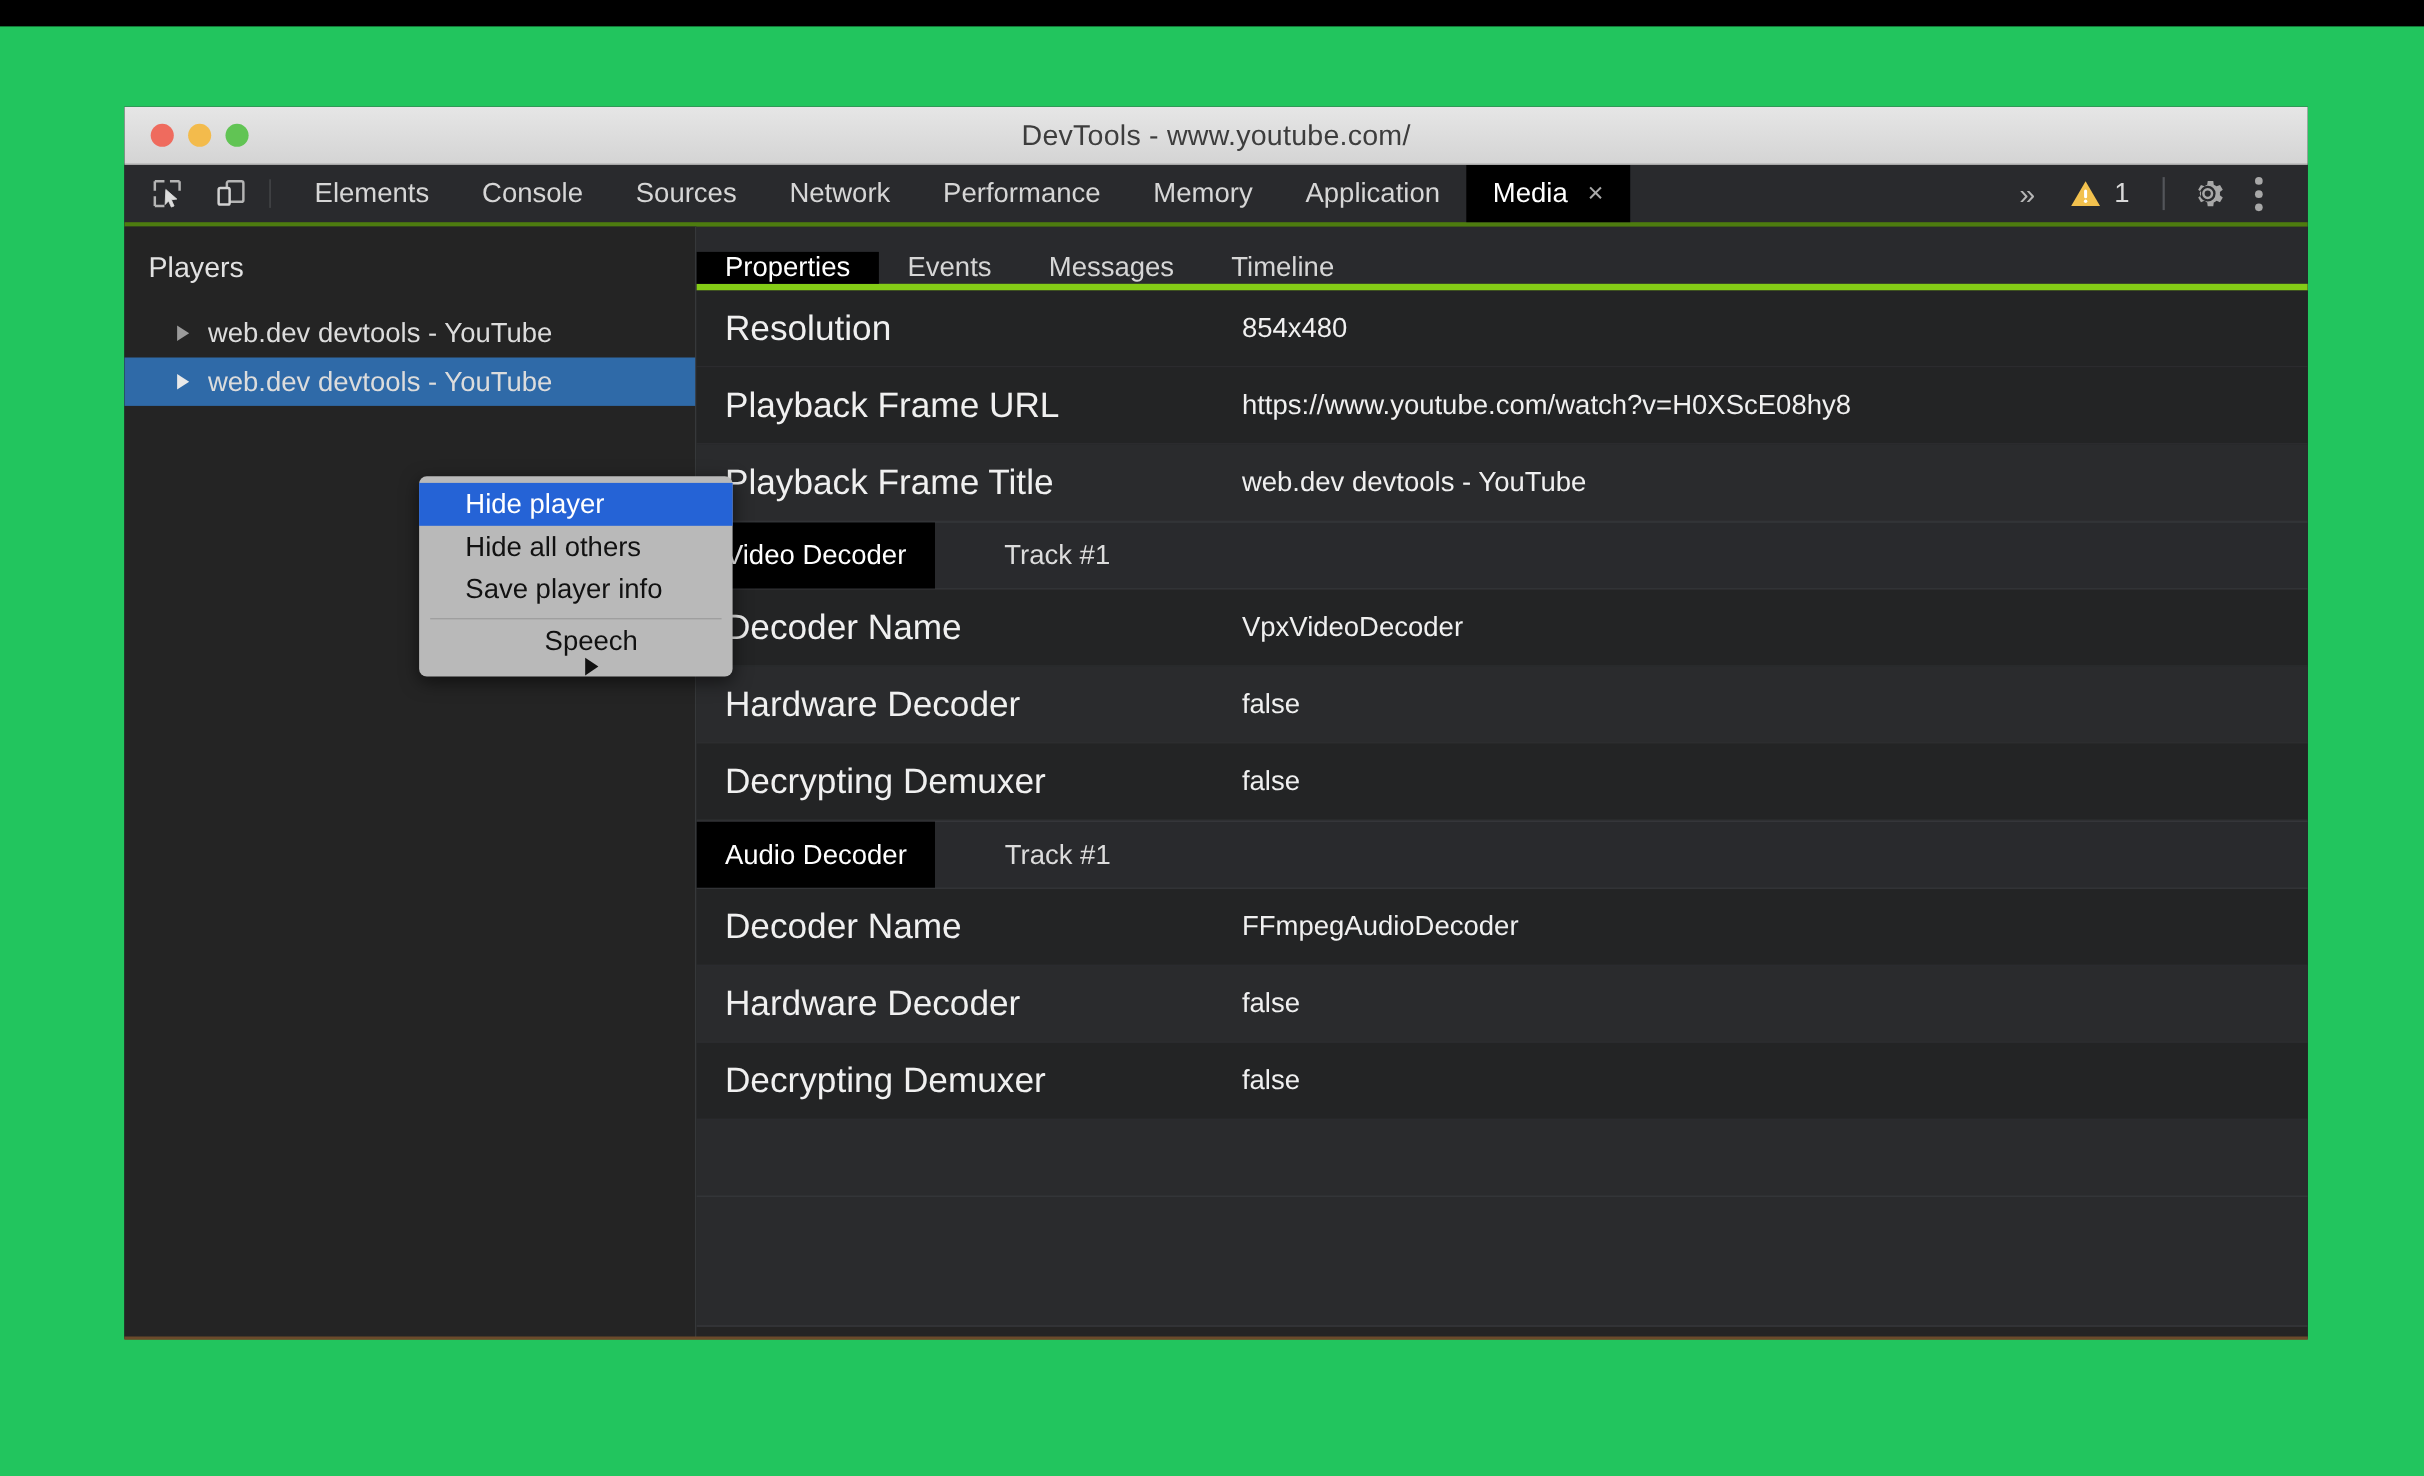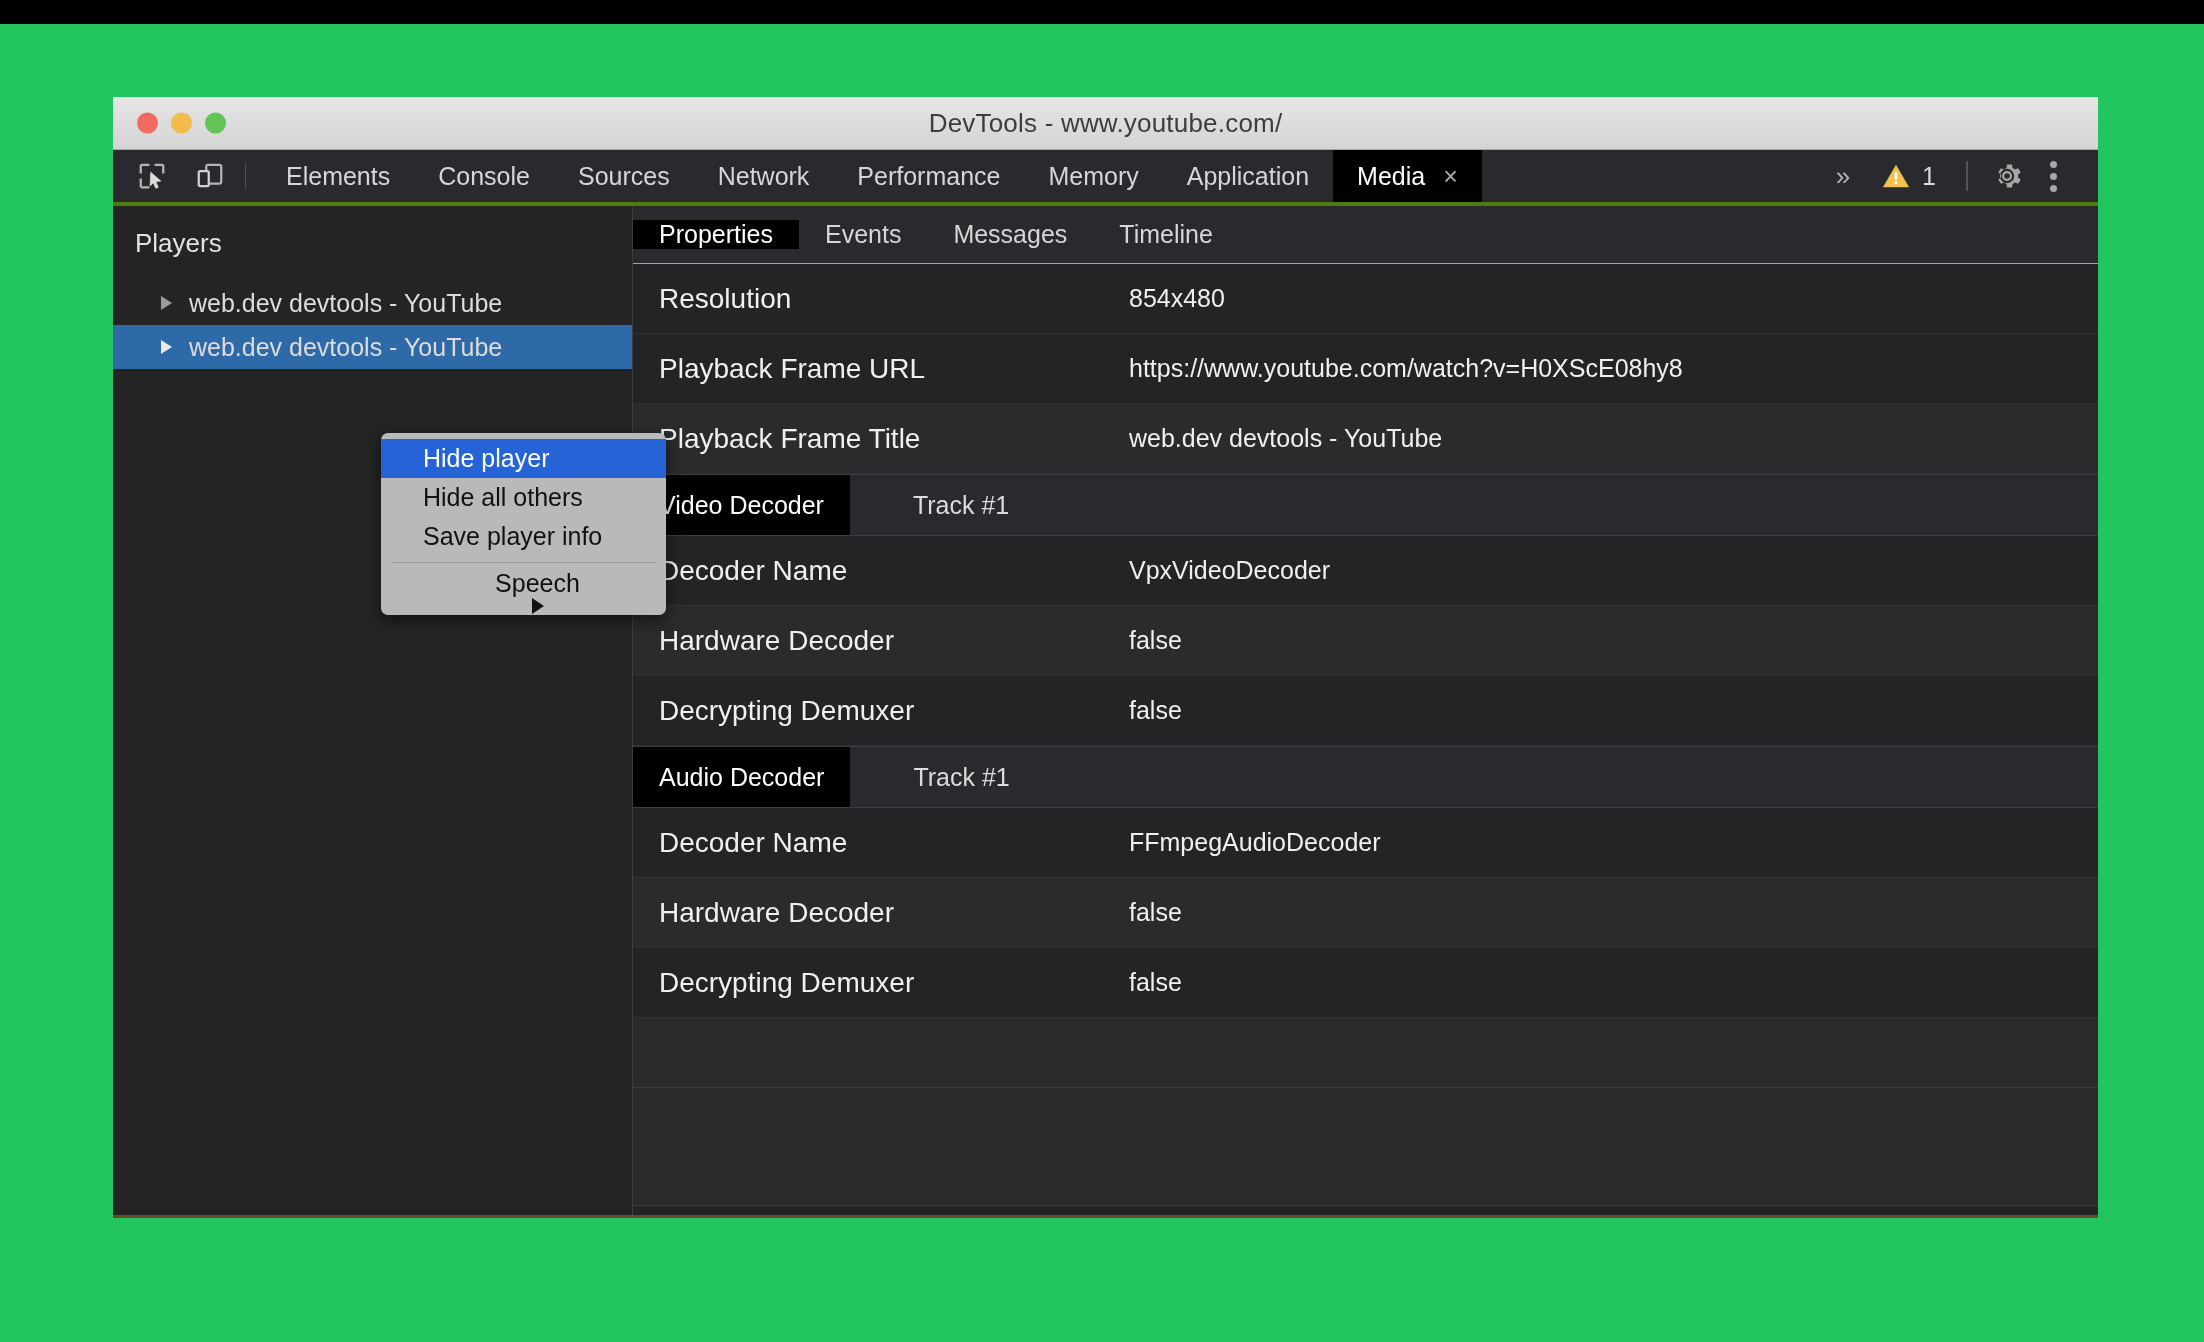--- a/index.html
+++ b/index.html
@@ -187,24 +187,24 @@
   
   .main-panel {
     flex: 1;
     background: #242424;
     display: flex;
     flex-direction: column;
     min-width: 0;
   }
   .sub-tabs {
     display: flex;
-    align-items: center;
+    align-items: flex-end;
     height: 58px;
     background: #292a2d;
-    border-bottom: 1px solid #84cc16;
+    border-bottom: 6px solid #84cc16;
   }
   .sub-tab {
     display: flex; align-items: center;
     padding: 0 26px;
     font-size: 25px;
     color: #d6d6d6;
     white-space: nowrap;
   }
   .sub-tab.active { background: #000000; color: #ffffff; }
 
@@ -215,21 +215,21 @@
     align-items: center;
     height: 70px;
     padding-left: 26px;
     border-bottom: 1px solid #2f3033;
   }
   .prop-row.odd  { background: #232425; }
   .prop-row.even { background: #2a2b2d; }
   .prop-key {
     width: 470px;
     flex: none;
-    font-size: 28px;
+    font-size: 32px;
     color: #f0f0f0;
   }
   .prop-val {
     font-size: 25px;
     color: #f0f0f0;
     white-space: nowrap;
     overflow: hidden;
   }
 
   .decoder-head {

